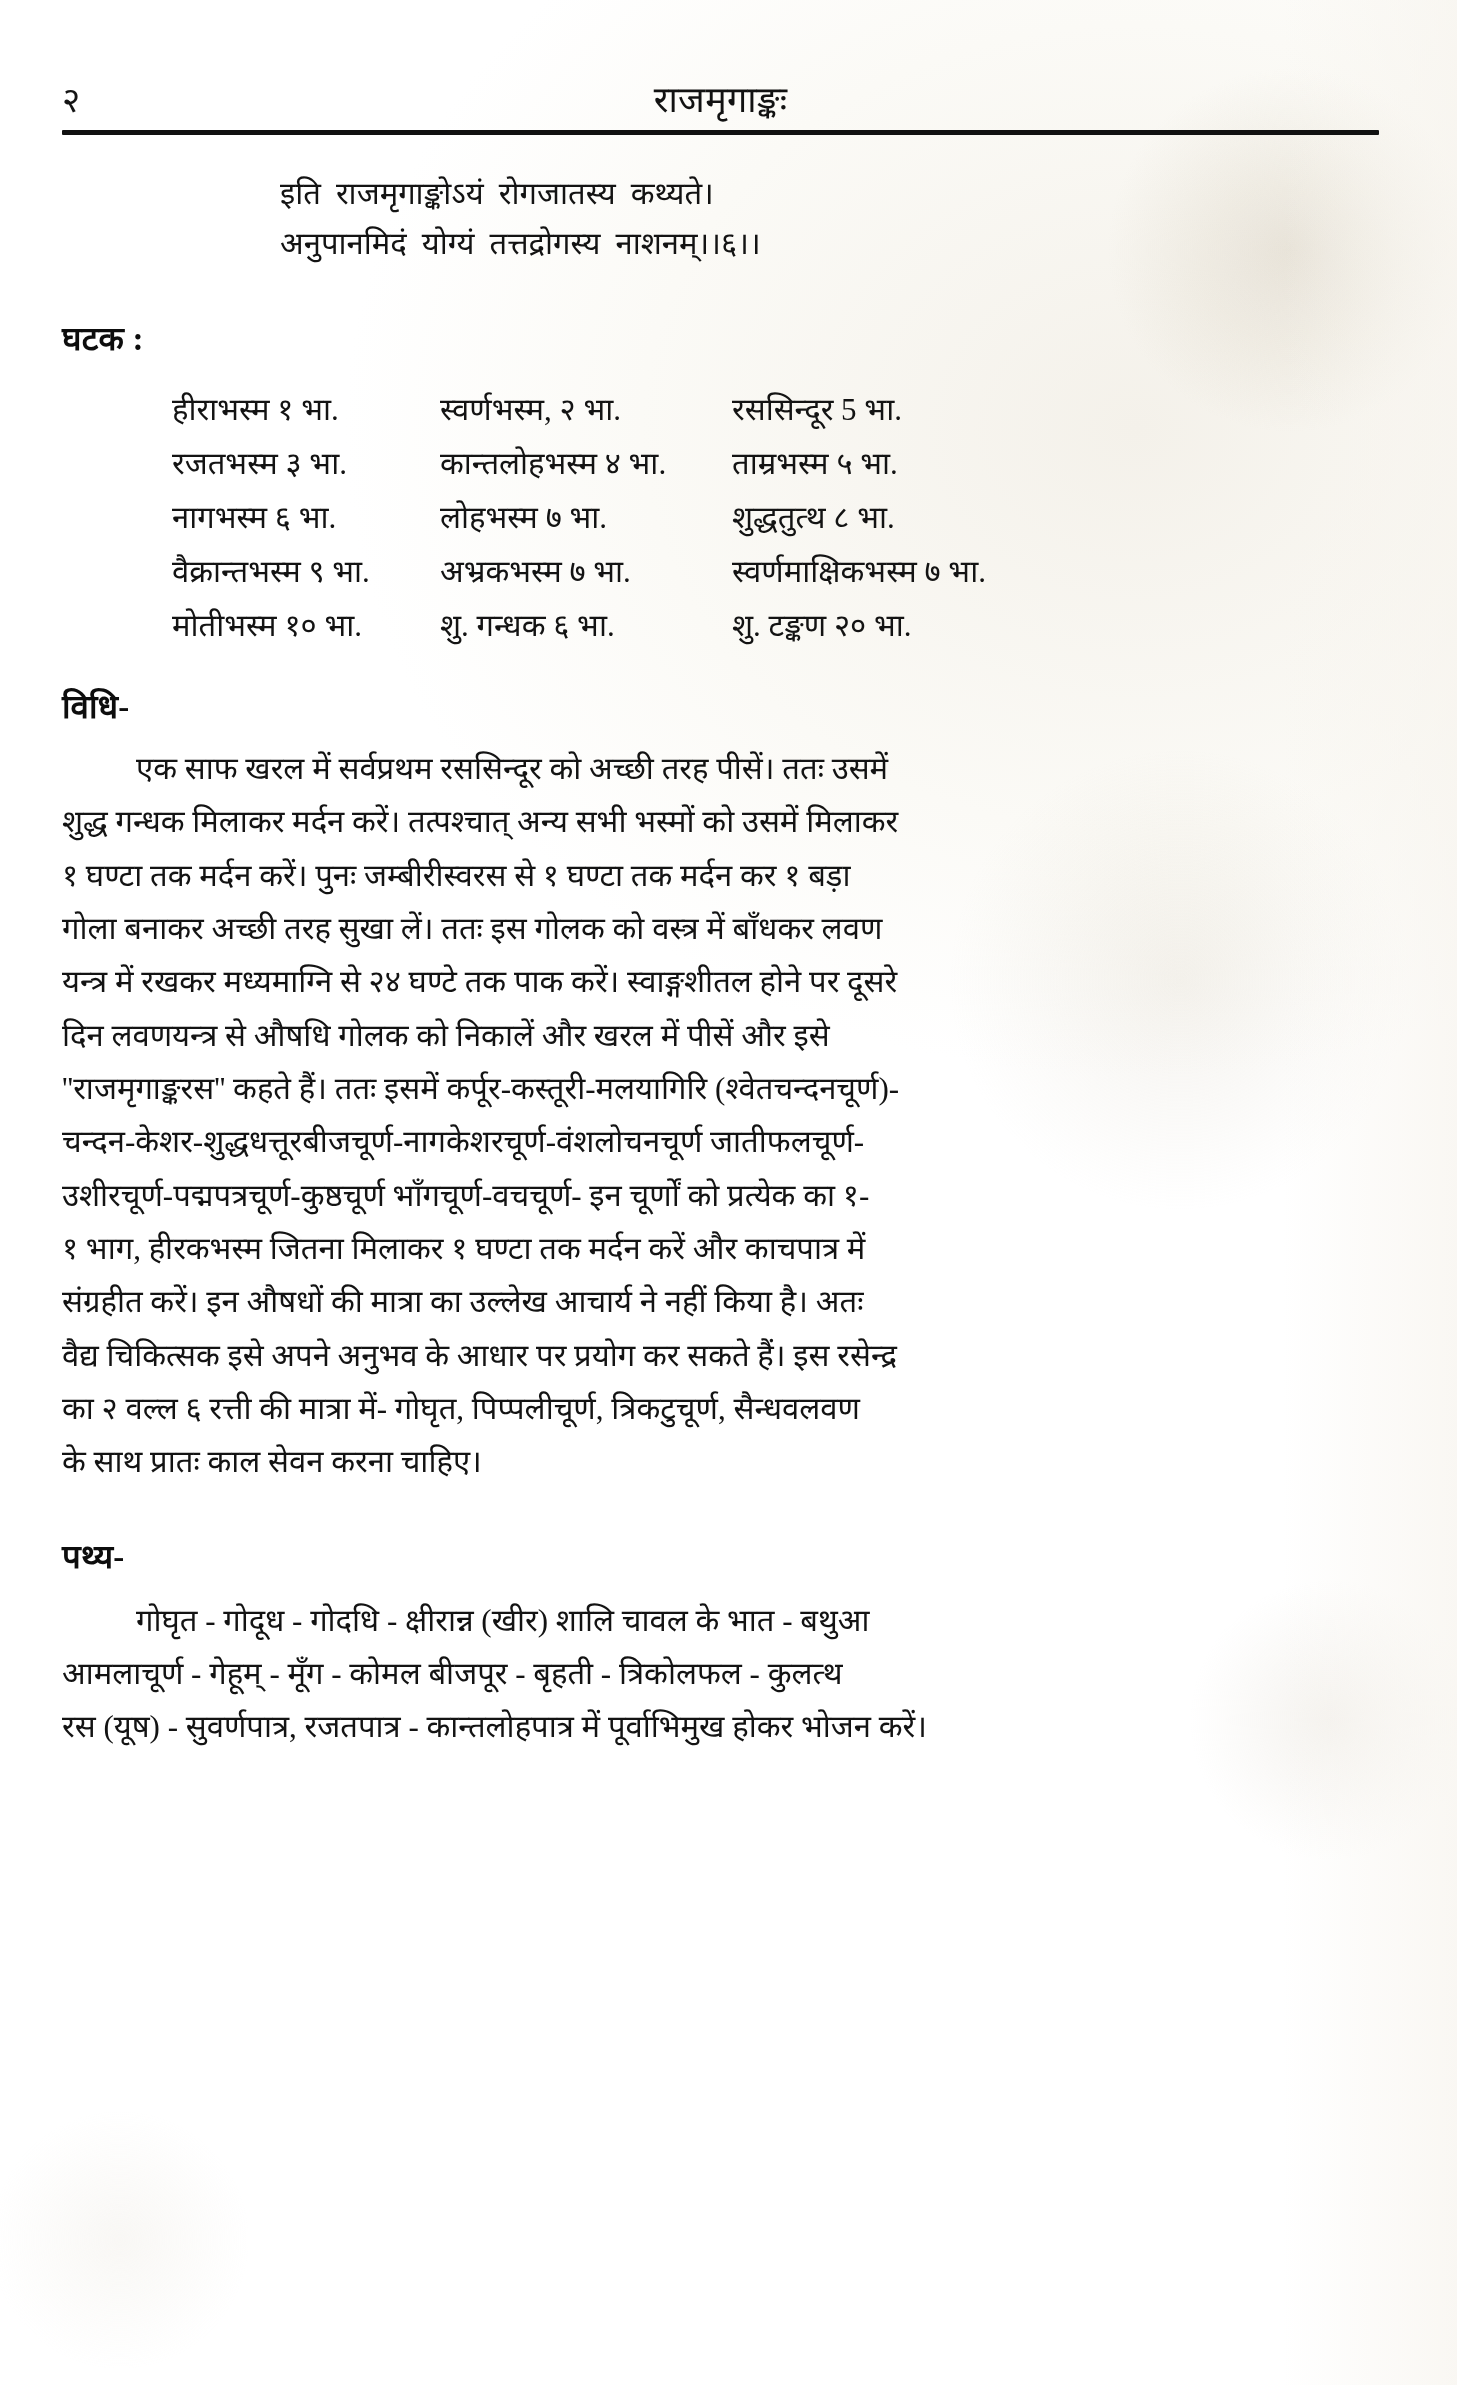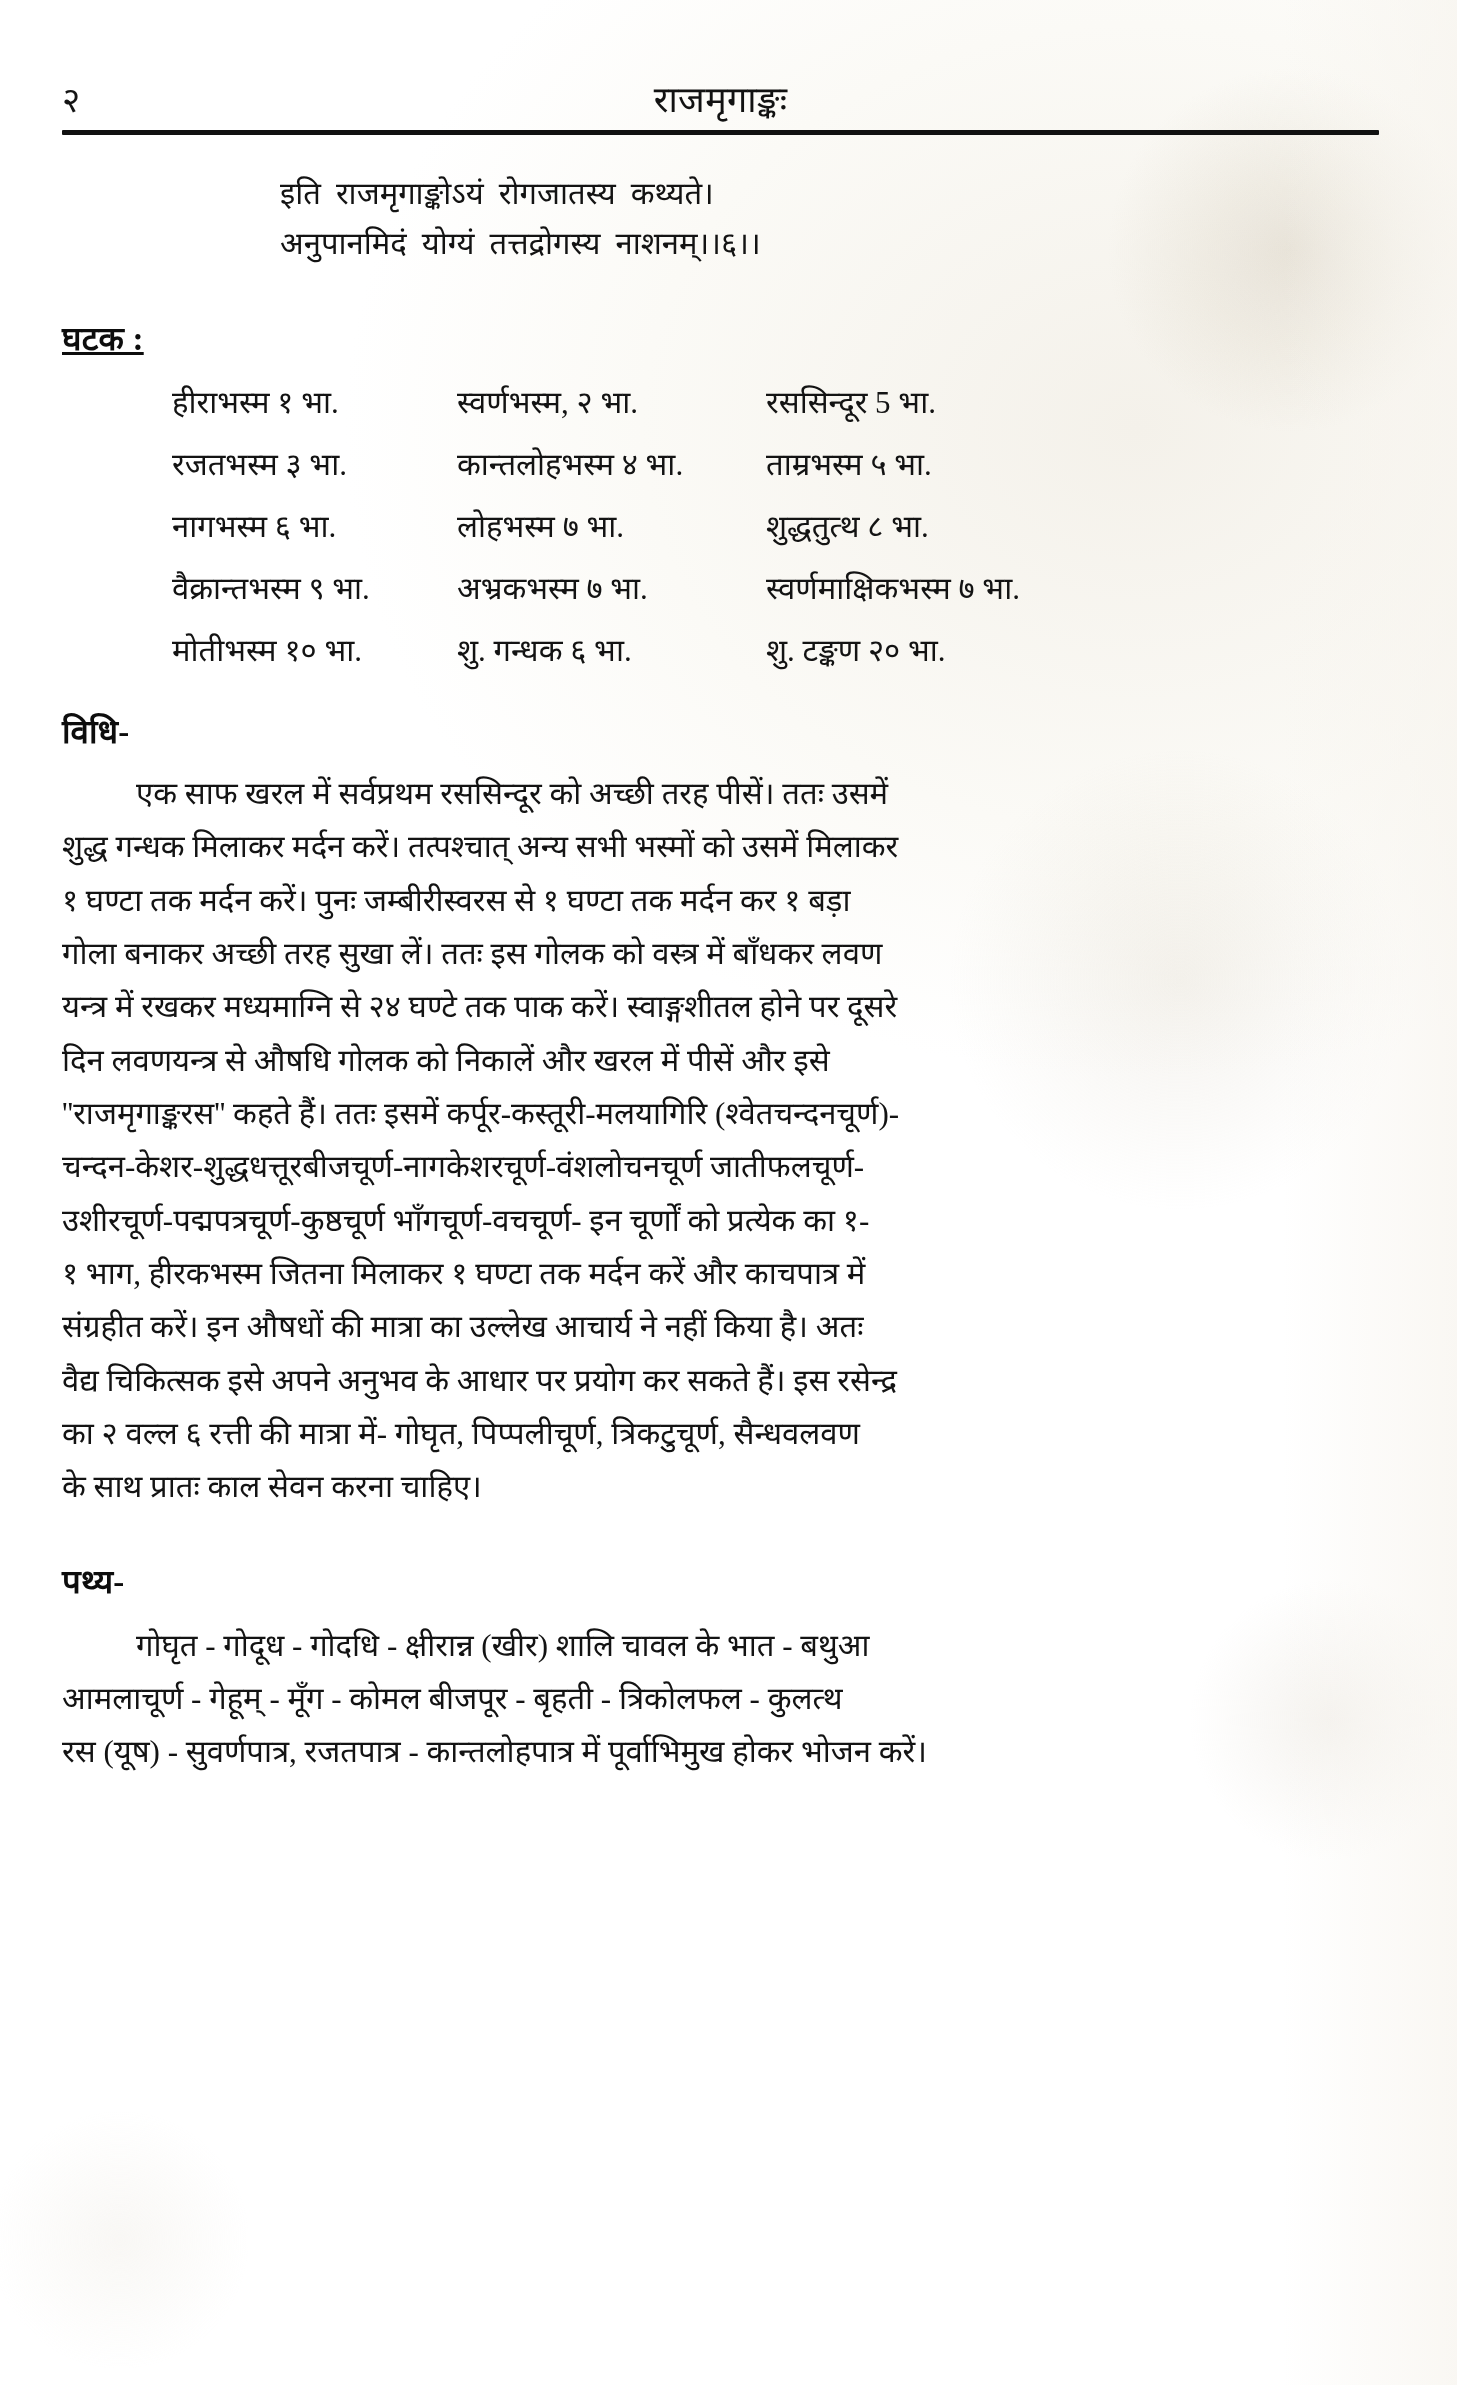--- a/index.html
+++ b/index.html
@@ -98,33 +98,32 @@
   .verse-line .w + .w { margin-left: 15px; }
 
   
   .section-heading {
     font-size: 33px;
     font-weight: bold;
     color: #0d0d0d;
     margin: 44px 0 0 0;
     letter-spacing: .2px;
   }
-  .heading-ghatak { margin-top: 46px; text-decoration: underline; }
+  .heading-ghatak { margin-top: 46px; }
   .heading-vidhi  { margin-top: 34px; }
   .heading-pathya { margin-top: 44px; }
 
   
   .ingredients {
-    margin: 21px 0 0 0;
+    margin: 28px 0 0 0;
     padding-left: 110px;
     display: grid;
     grid-template-columns: 268px 292px auto;
     row-gap: 9px;
     column-gap: 0;
-    gap: 17px;
   }
   .ingredient-cell {
     font-size: 31px;
     line-height: 1.45;
     color: #131313;
     white-space: nowrap;
   }
 
   
   .para {

